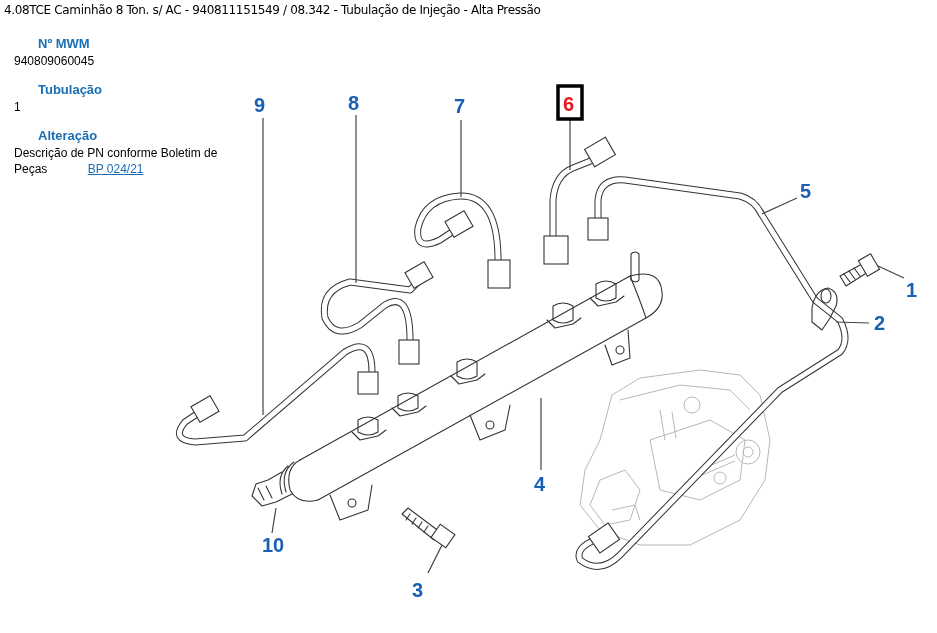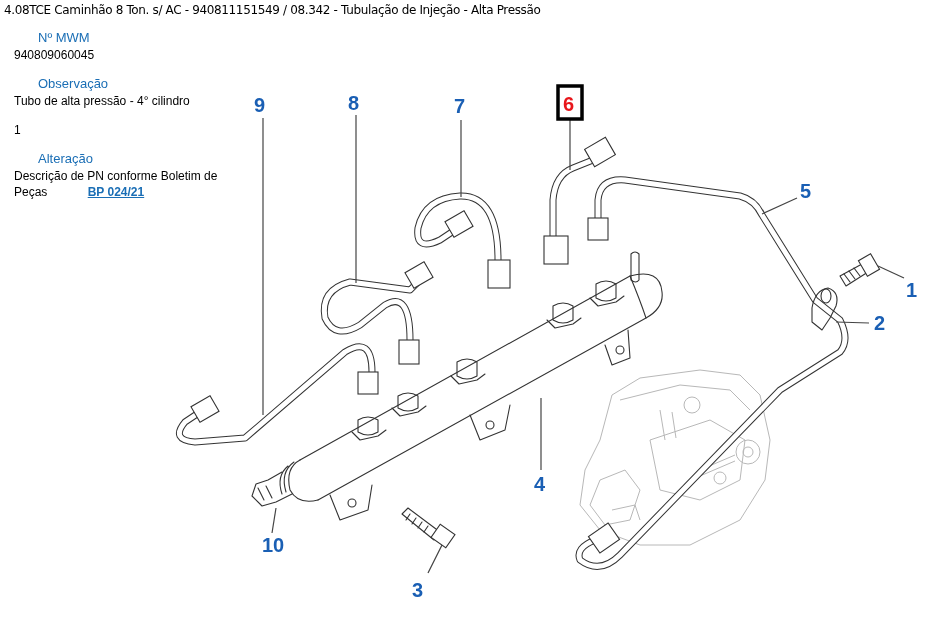--- a/index.html
+++ b/index.html
@@ -1,44 +1,43 @@
 <!DOCTYPE html>
 <html><head>
   <meta charset="utf-8">
   <style>
     html, body { margin: 0; padding: 0; background: #ffffff; }
     body { width: 937px; height: 633px; position: relative; overflow: hidden;
            font-family: "Liberation Sans", sans-serif; color: #000; }
     .title { position: absolute; left: 4px; top: 3px; font-size: 12px; white-space: nowrap;
              font-family: "DejaVu Sans", sans-serif; letter-spacing: -0.35px; }
     .info { position: absolute; left: 14px; top: 30px; width: 240px; font-size: 12px; }
-    .field-label { color: #1a6eb5; font-weight: normal; font-size: 13px; margin: 0 0 2px 0; padding-left: 24px; }
+    .field-label { color: #1a6eb5; font-weight: bold; font-size: 13px; margin: 6px 0 2px 0; padding-left: 24px; }
     .field-value { margin: 0 0 13px 0; line-height: 16px; }
-    .field-value a { color: #1a6eb5; font-weight: bold; text-decoration: underline; padding-left: 37px; }
+    .field-value a { color: #1a6eb5; font-weight: normal; text-decoration: underline; padding-left: 37px; }
     svg.diagram { position: absolute; left: 0; top: 0; width: 937px; height: 633px; }
     .callout { font-family: "Liberation Sans", sans-serif; font-weight: bold; font-size: 20px; fill: #1a5fb4; }
     .callout-red { fill: #e8161b; }
     .ln { fill: none; stroke: #333; stroke-width: 1.1; stroke-linejoin: round; stroke-linecap: round; }
     .leader { fill: none; stroke: #444; stroke-width: 1.2; }
     .pump { fill: none; stroke: #b8b8b8; stroke-width: 1; stroke-linejoin: round; }
     .tube-o { fill: none; stroke: #333; stroke-width: 7; stroke-linecap: round; stroke-linejoin: round; }
     .tube-i { fill: none; stroke: #fff; stroke-width: 5; stroke-linecap: round; stroke-linejoin: round; }
     .nut { fill: #fff; stroke: #333; stroke-width: 1.1; }
   </style>
 </head>
 <body>
 
 <div class="title">4.08TCE Caminhão 8 Ton. s/ AC - 940811151549  /  08.342 - Tubulação de Injeção - Alta Pressão</div>
 
 <div class="info">
   <div class="field-label">Nº MWM</div>
   <div class="field-value">940809060045</div>
 
-  <div class="field-label">Observação</div>
-  <div class="field-value">Tubo de alta pressão - 4° cilindro</div>
+  <div class="field-label">Tubulação</div>
 
   <div class="field-value">1</div>
 
   <div class="field-label">Alteração</div>
   <div class="field-value">
     <span>Descrição de PN conforme Boletim de Peças</span>
     <a href="#">BP 024/21</a>
   </div>
 </div>
 

